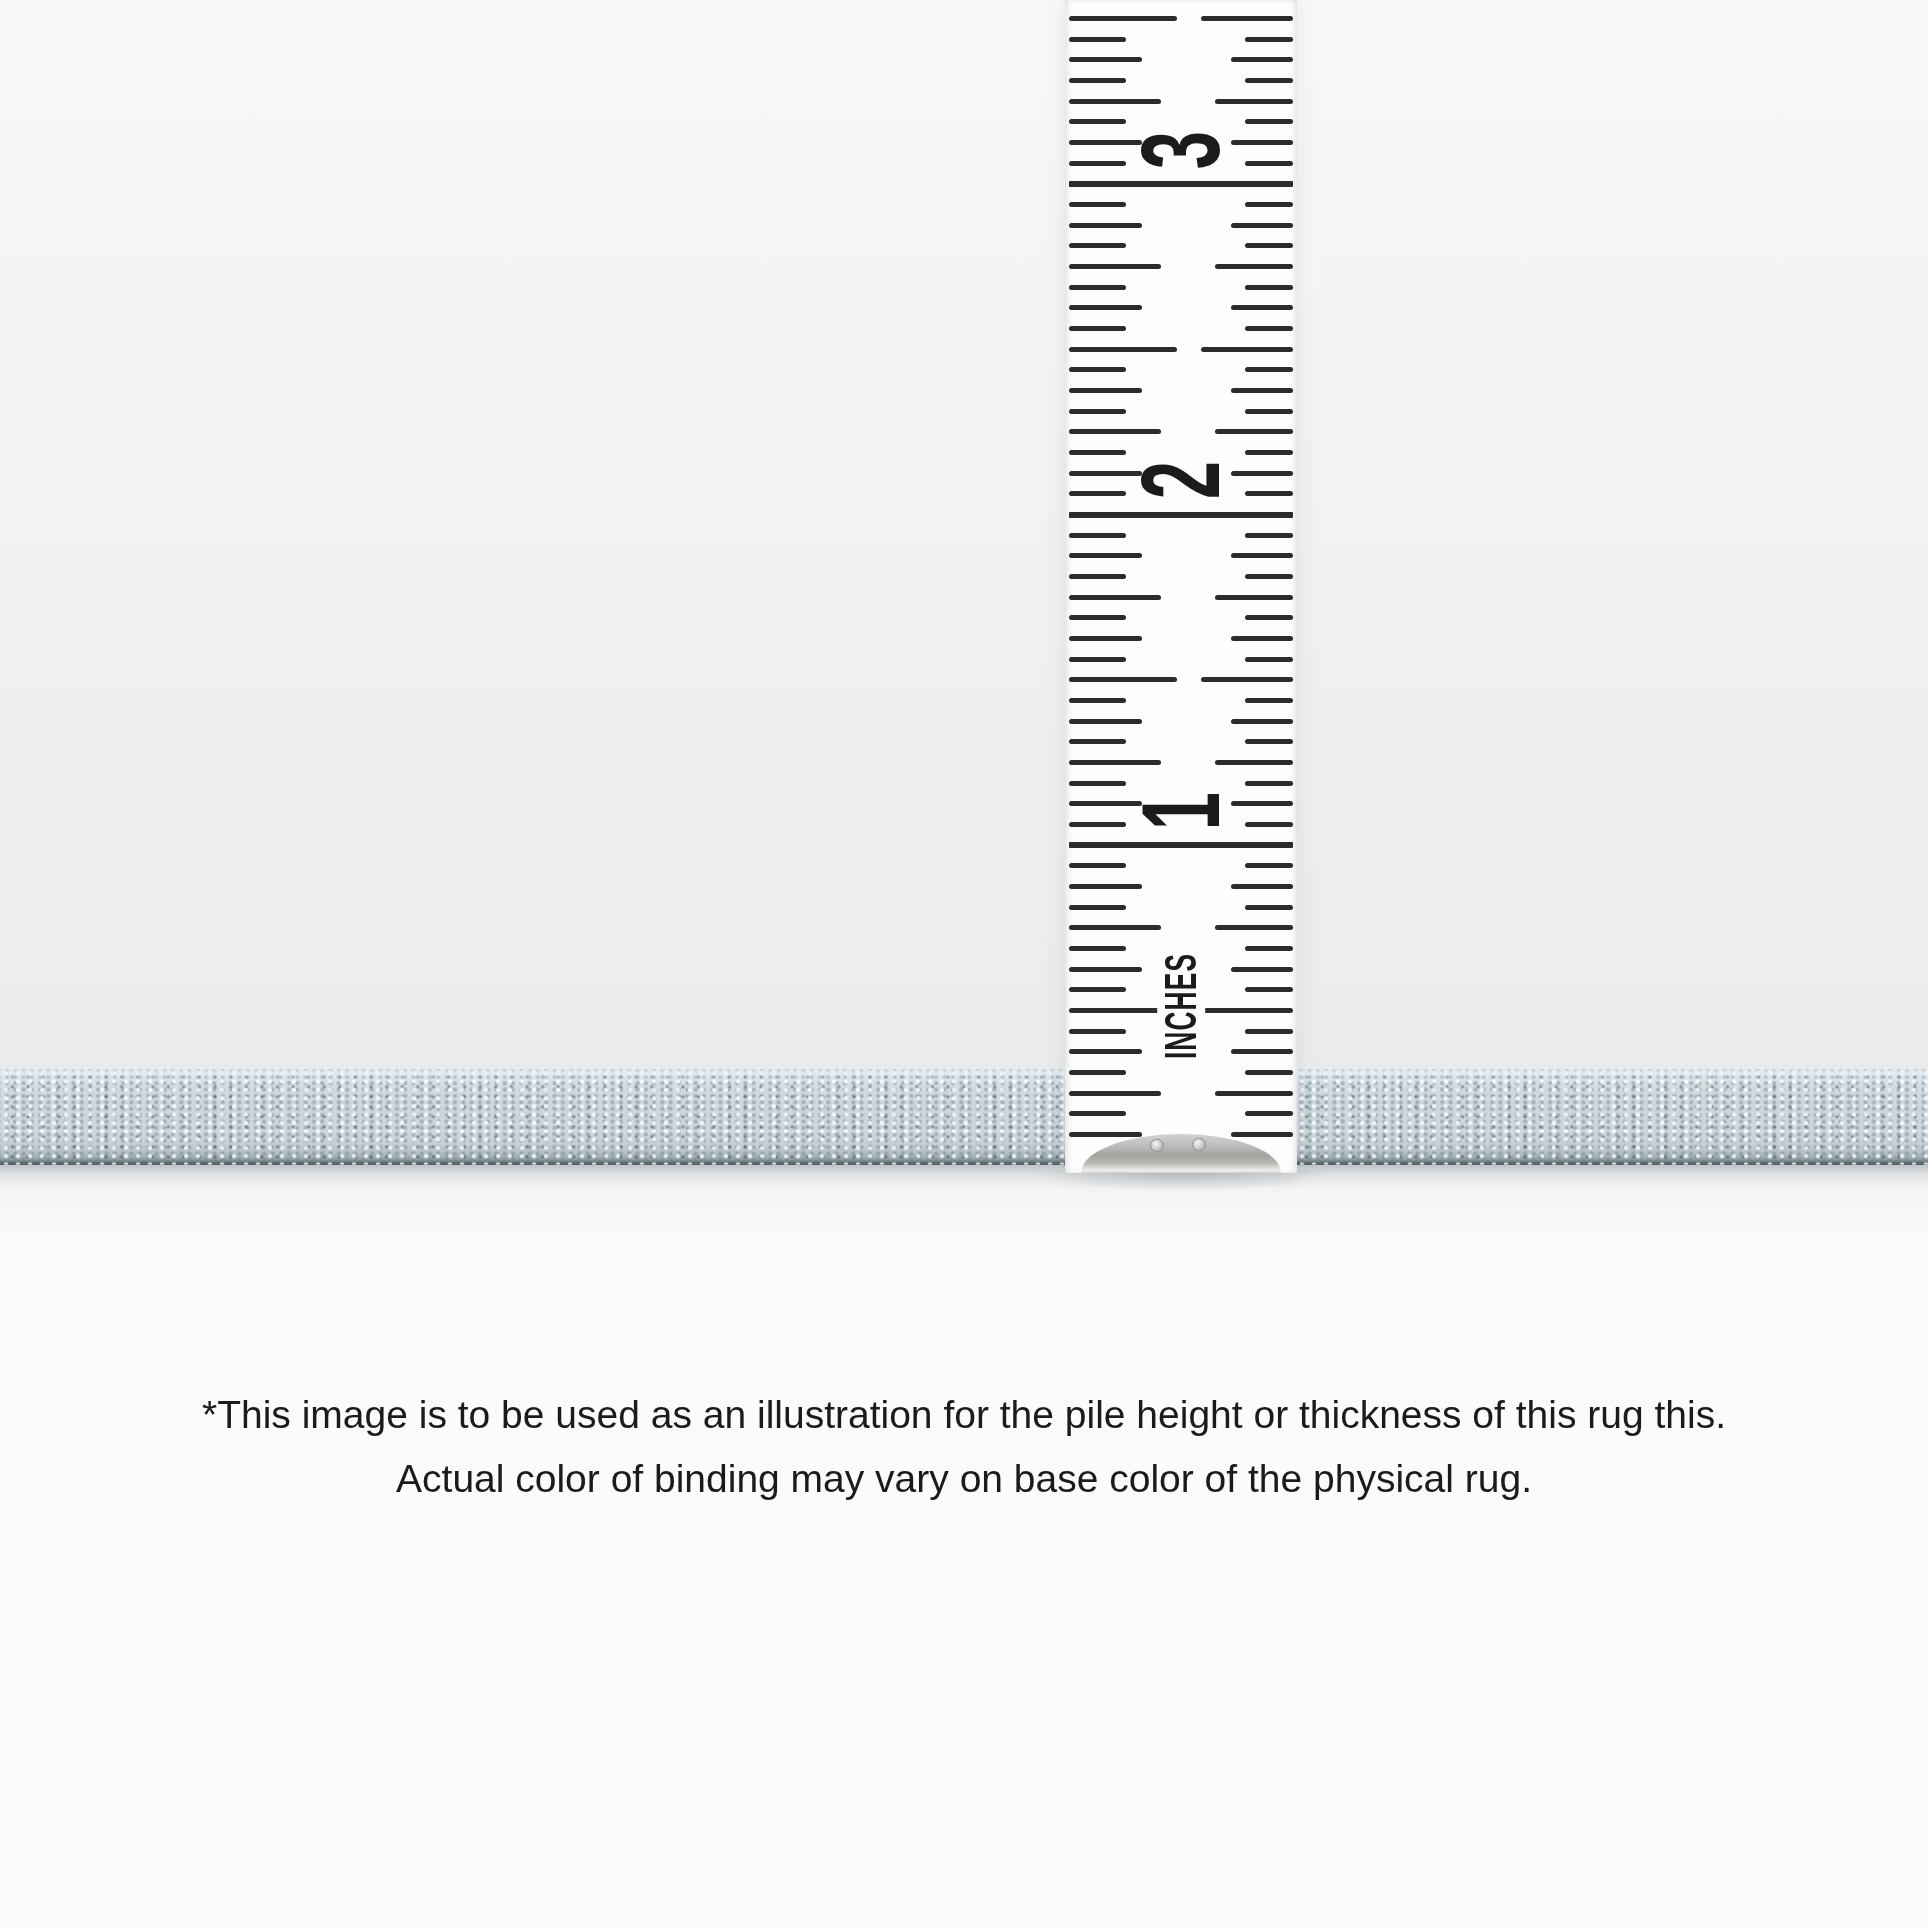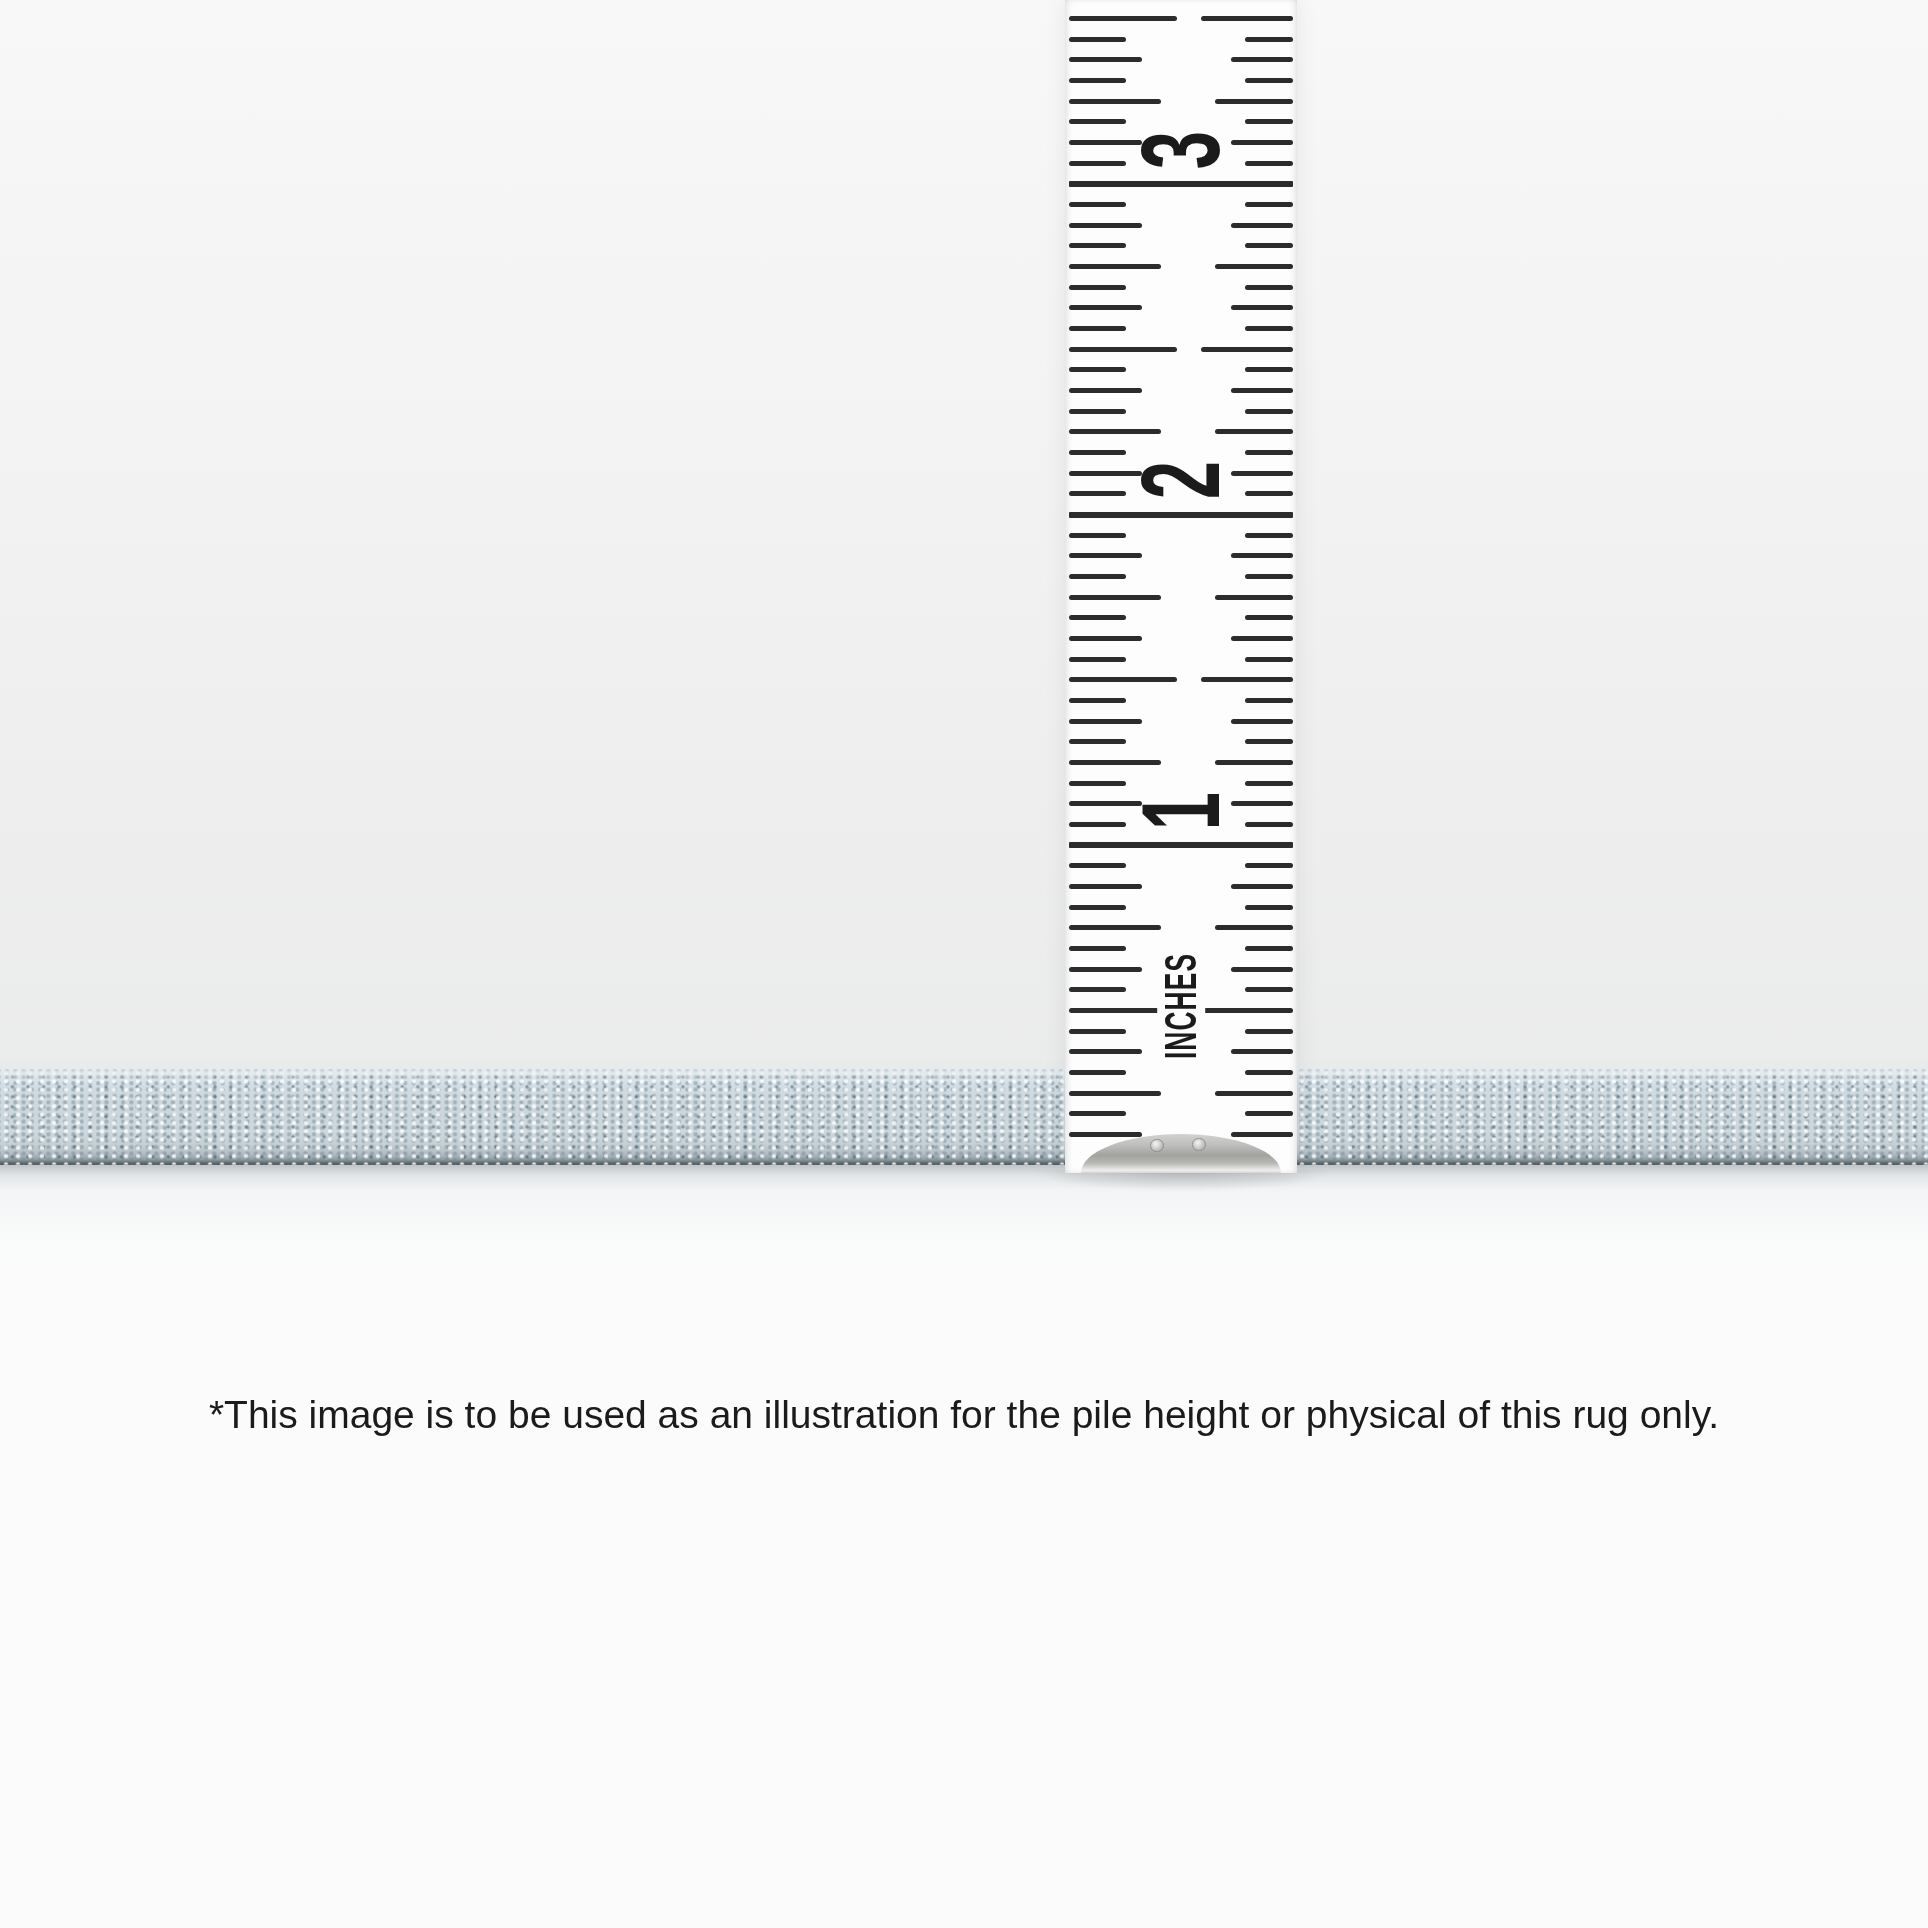--- a/index.html
+++ b/index.html
@@ -211,16 +211,17 @@
       <div class="tick sixteenth L" style="top: 37px;"></div>
       <div class="tick sixteenth R" style="top: 37px;"></div>
       <div class="tick half L" style="top: 16px;"></div>
       <div class="tick half R" style="top: 16px;"></div>
       <div class="inch-num" style="top: 811px;">1</div>
       <div class="inch-num" style="top: 480px;">2</div>
       <div class="inch-num" style="top: 150px;">3</div>
     </div>
 
   <div class="disclaimer">
-    <div class="line">*This image is to be used as an illustration for the pile height or physical of this rug only.</div>
+    <div class="line">*This image is to be used as an illustration for the pile height or thickness of this rug this.</div>
+    <div class="line">Actual color of binding may vary on base color of the physical rug.</div>
   </div>
 </div>
 
 
 </body></html>

